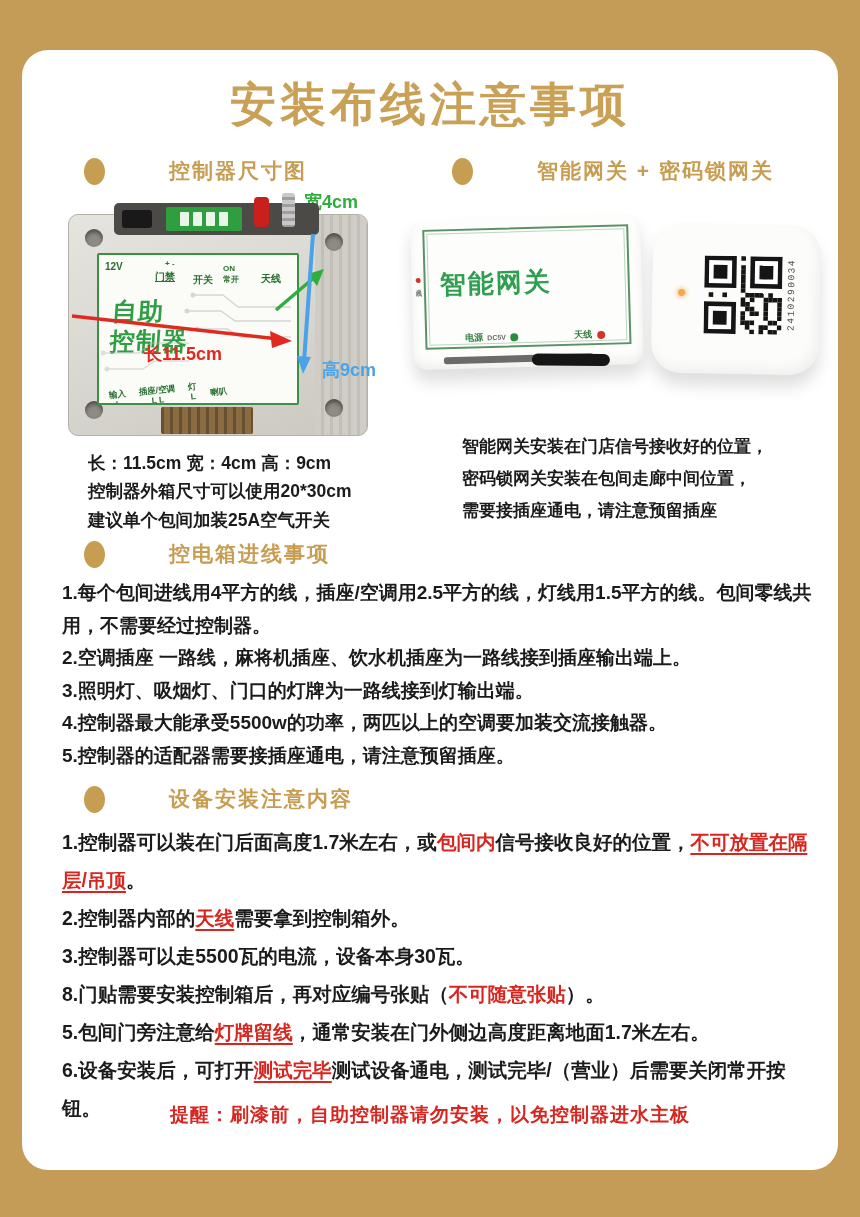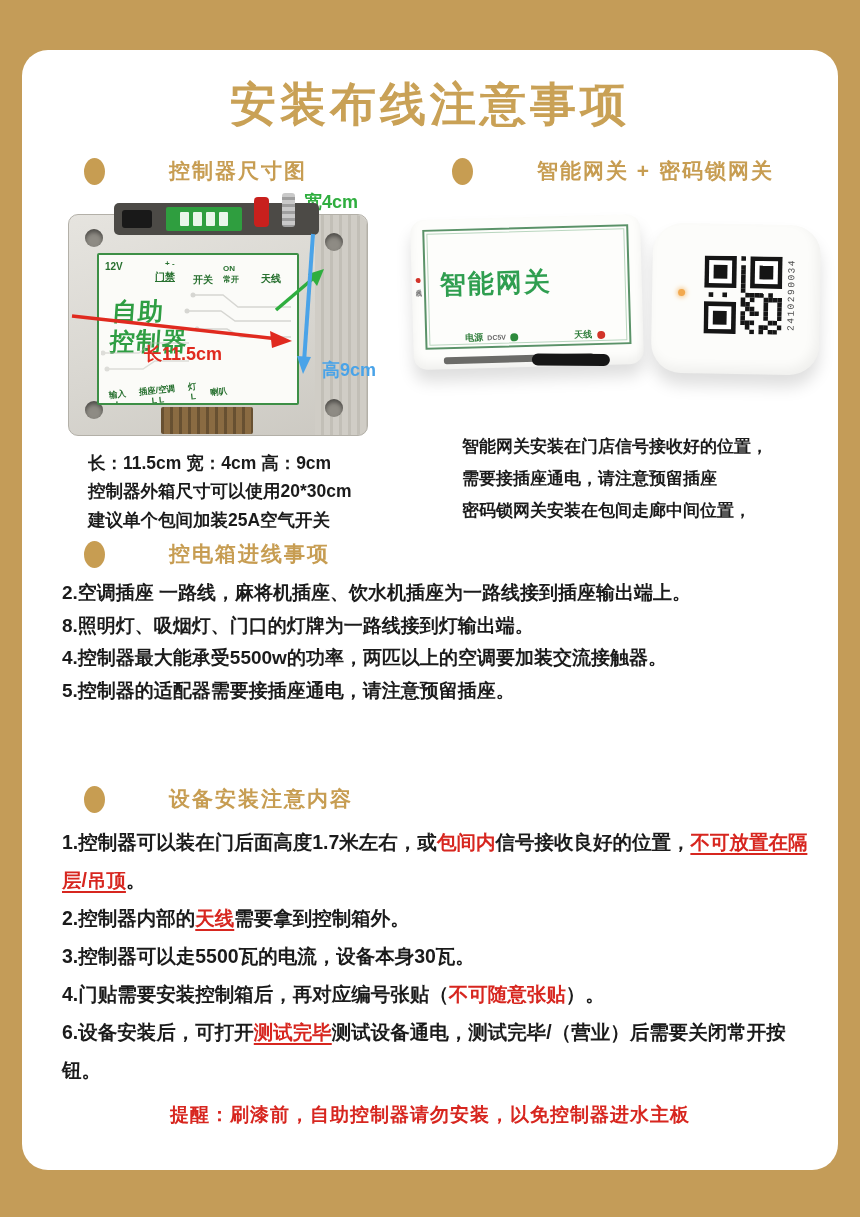--- a/index.html
+++ b/index.html
@@ -291,51 +291,55 @@
     </div>
   </div>
 
   <div class="ctl-notes">
     <p>长：11.5cm 宽：4cm  高：9cm</p>
     <p>控制器外箱尺寸可以使用20*30cm</p>
     <p>建议单个包间加装25A空气开关</p>
   </div>
   <div class="gw-notes">
     <p>智能网关安装在门店信号接收好的位置，</p>
+    <p>密码锁网关安装在包间走廊中间位置，</p>
     <p>需要接插座通电，请注意预留插座</p>
-    <p>密码锁网关安装在包间走廊中间位置，</p>
   </div>
 
   <div class="sec-header" style="left:62px;top:490px;">
     <span class="bullet"></span>
     <span class="sec-title">控电箱进线事项</span>
   </div>
   <div class="wiring-list">
+    <p>1.每个包间进线用4平方的线，插座/空调用2.5平方的线，灯线用1.5平方的线。包间零线共用，不需要经过控制器。</p>
     <p>2.空调插座 一路线，麻将机插座、饮水机插座为一路线接到插座输出端上。</p>
-    <p>8.照明灯、吸烟灯、门口的灯牌为一路线接到灯输出端。</p>
+    <p>3.照明灯、吸烟灯、门口的灯牌为一路线接到灯输出端。</p>
     <p>4.控制器最大能承受5500w的功率，两匹以上的空调要加装交流接触器。</p>
     <p>5.控制器的适配器需要接插座通电，请注意预留插座。</p>
   </div>
 
   <div class="sec-header" style="left:62px;top:735px;">
     <span class="bullet"></span>
     <span class="sec-title">设备安装注意内容</span>
   </div>
   <div class="install-list">
     <p>
       <span>1.控制器可以装在门后面高度1.7米左右，或</span><span class="red">包间内</span><span>信号接收良好的位置，</span><span class="red-u">不可放置在隔层/吊顶</span><span>。</span>
     </p>
     <p>
       <span>2.控制器内部的</span><span class="red-u">天线</span><span>需要拿到控制箱外。</span>
     </p>
     <p>
       <span>3.控制器可以走5500瓦的电流，设备本身30瓦。</span>
     </p>
     <p>
-      <span>4.门贴需要安装控制箱后，再对应编号张贴（</span><span class="red">不可随意张贴</span><span>）。</span>
+      <span>8.门贴需要安装控制箱后，再对应编号张贴（</span><span class="red">不可随意张贴</span><span>）。</span>
+    </p>
+    <p>
+      <span>5.包间门旁注意给</span><span class="red-u">灯牌留线</span><span>，通常安装在门外侧边高度距离地面1.7米左右。</span>
     </p>
     <p>
       <span>6.设备安装后，可打开</span><span class="red-u">测试完毕</span><span>测试设备通电，测试完毕/（营业）后需要关闭常开按钮。</span>
     </p>
   </div>
 
   <p class="reminder">提醒：刷漆前，自助控制器请勿安装，以免控制器进水主板</p>
 
 </div>
 

